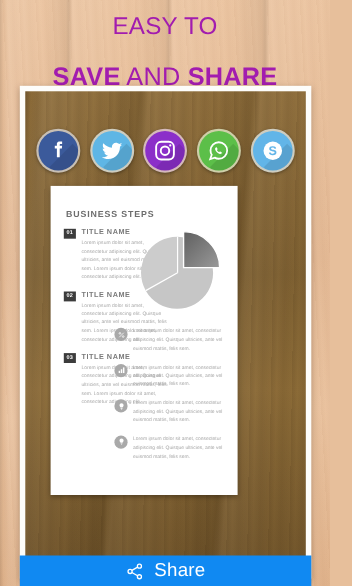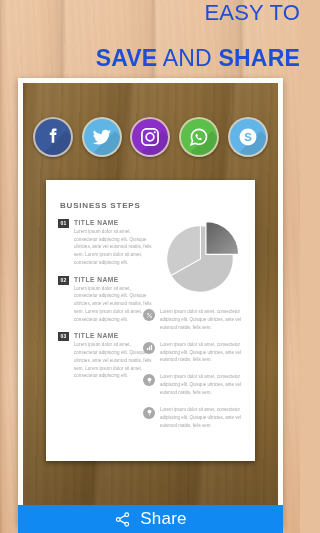--- a/index.html
+++ b/index.html
@@ -28,22 +28,22 @@
     content:"";position:absolute;inset:0;
     background:
       repeating-linear-gradient(87deg,
         rgba(150,95,55,.055) 0px, rgba(150,95,55,0) 4px,
         rgba(150,95,55,.045) 9px, rgba(150,95,55,0) 15px);
     pointer-events:none;
   }
 
   
   .headline{
-    position:absolute;left:0;right:0;top:1px;
-    text-align:right;color:#1d4ed8;
+    position:absolute;left:0;right:0;top:12px;
+    text-align:center;color:#a21caf;
     line-height:1.12;
     letter-spacing:.2px;
   }
   .headline .l1{display:block;font-size:22px;font-weight:400;}
   .headline .l2{display:block;font-size:23px;font-weight:400;margin-top:20px;}
   .headline .l2 b{font-weight:700;}
 
   
   .frame{
     position:absolute;left:18px;top:78px;width:265px;height:448px;
@@ -92,21 +92,21 @@
     transform:rotate(45deg);
   }
   .sc-fb{background:#3b5a9b;}
   .sc-tw{background:#5fb6e5;}
   .sc-ig{background:#8b2fc9;}
   .sc-wa{background:#5cbf49;}
   .sc-sk{background:#62b5e8;}
 
   
   .page{
-    position:absolute;left:23px;top:97px;width:209px;height:281px;
+    position:absolute;left:23px;top:86px;width:170px;height:281px;
     background:#ffffff;z-index:3;
     box-shadow:0 2px 5px rgba(0,0,0,.4);
     overflow:hidden;
   }
   .page-inner{position:relative;width:100%;height:100%;padding:14px 12px;box-sizing:border-box;}
 
   .doc-title{
     font-size:8px;font-weight:700;color:#6d6d6d;
     letter-spacing:.8px;margin:7px 0 9px 2px;
   }

